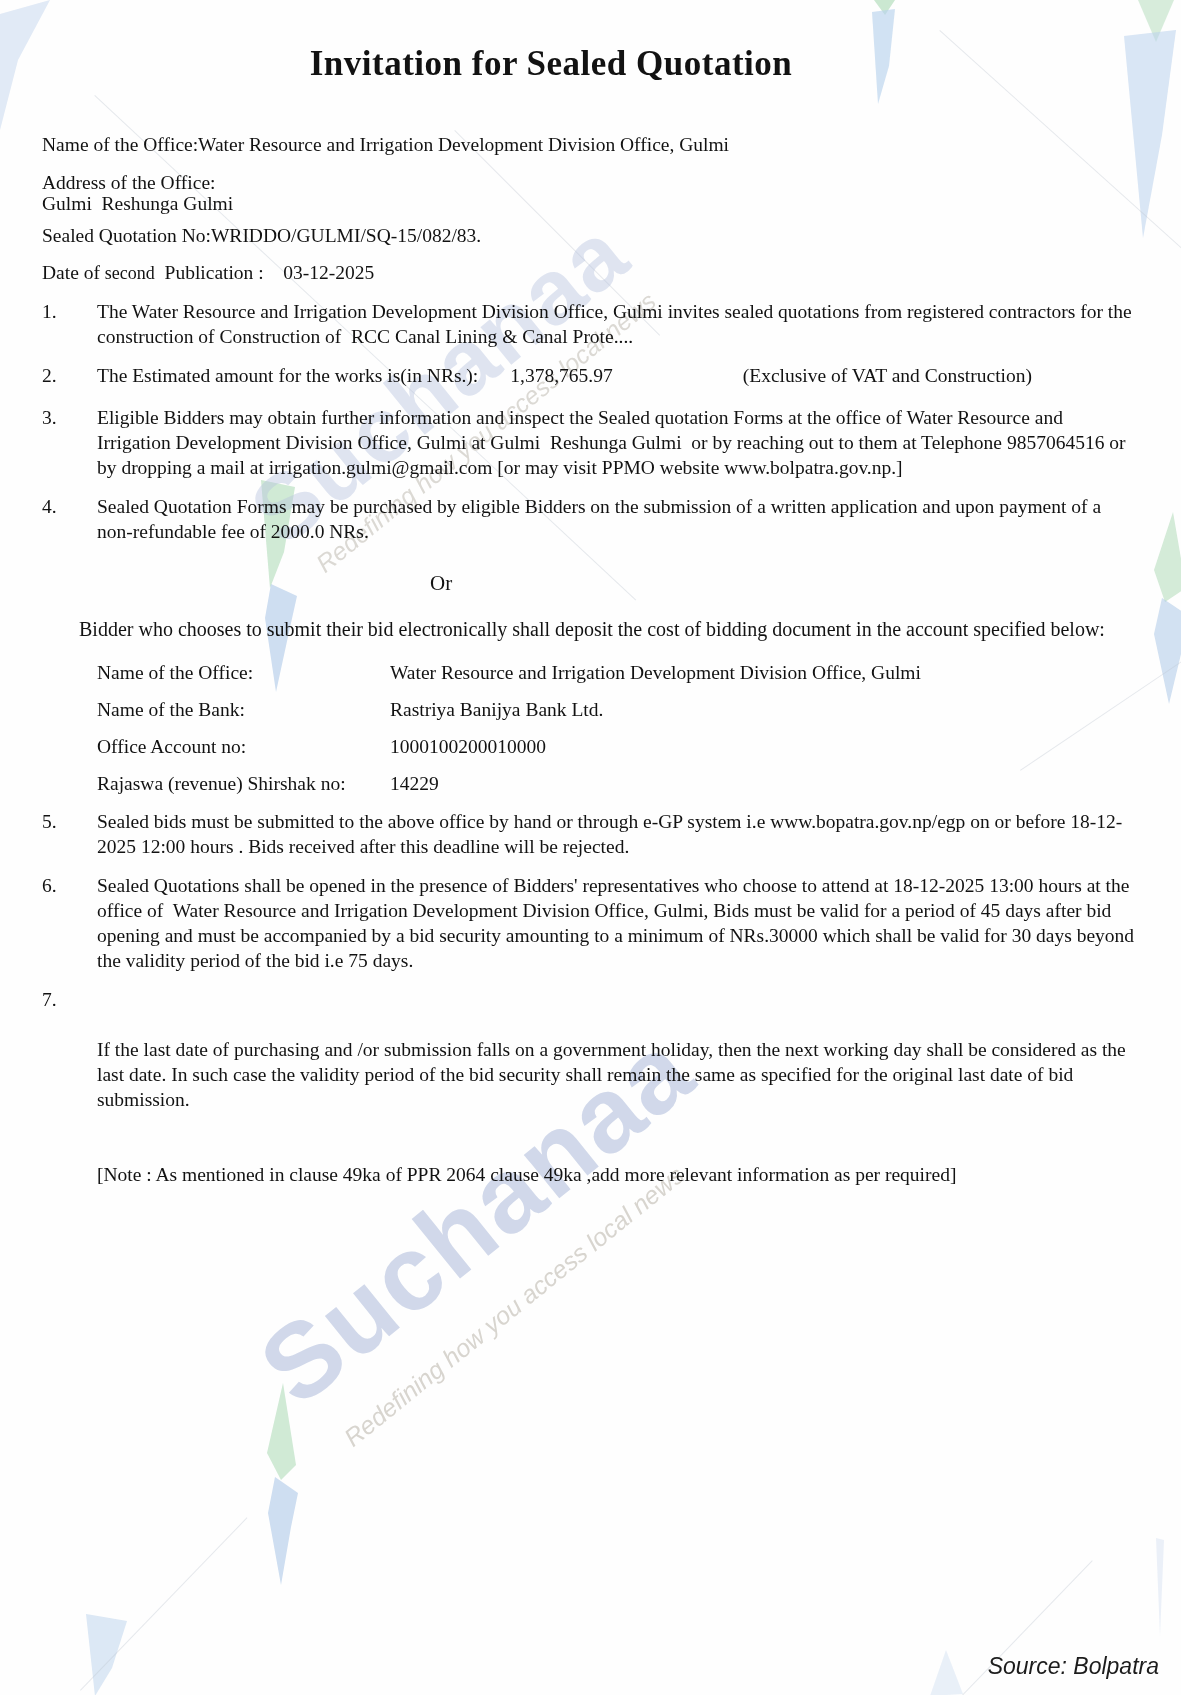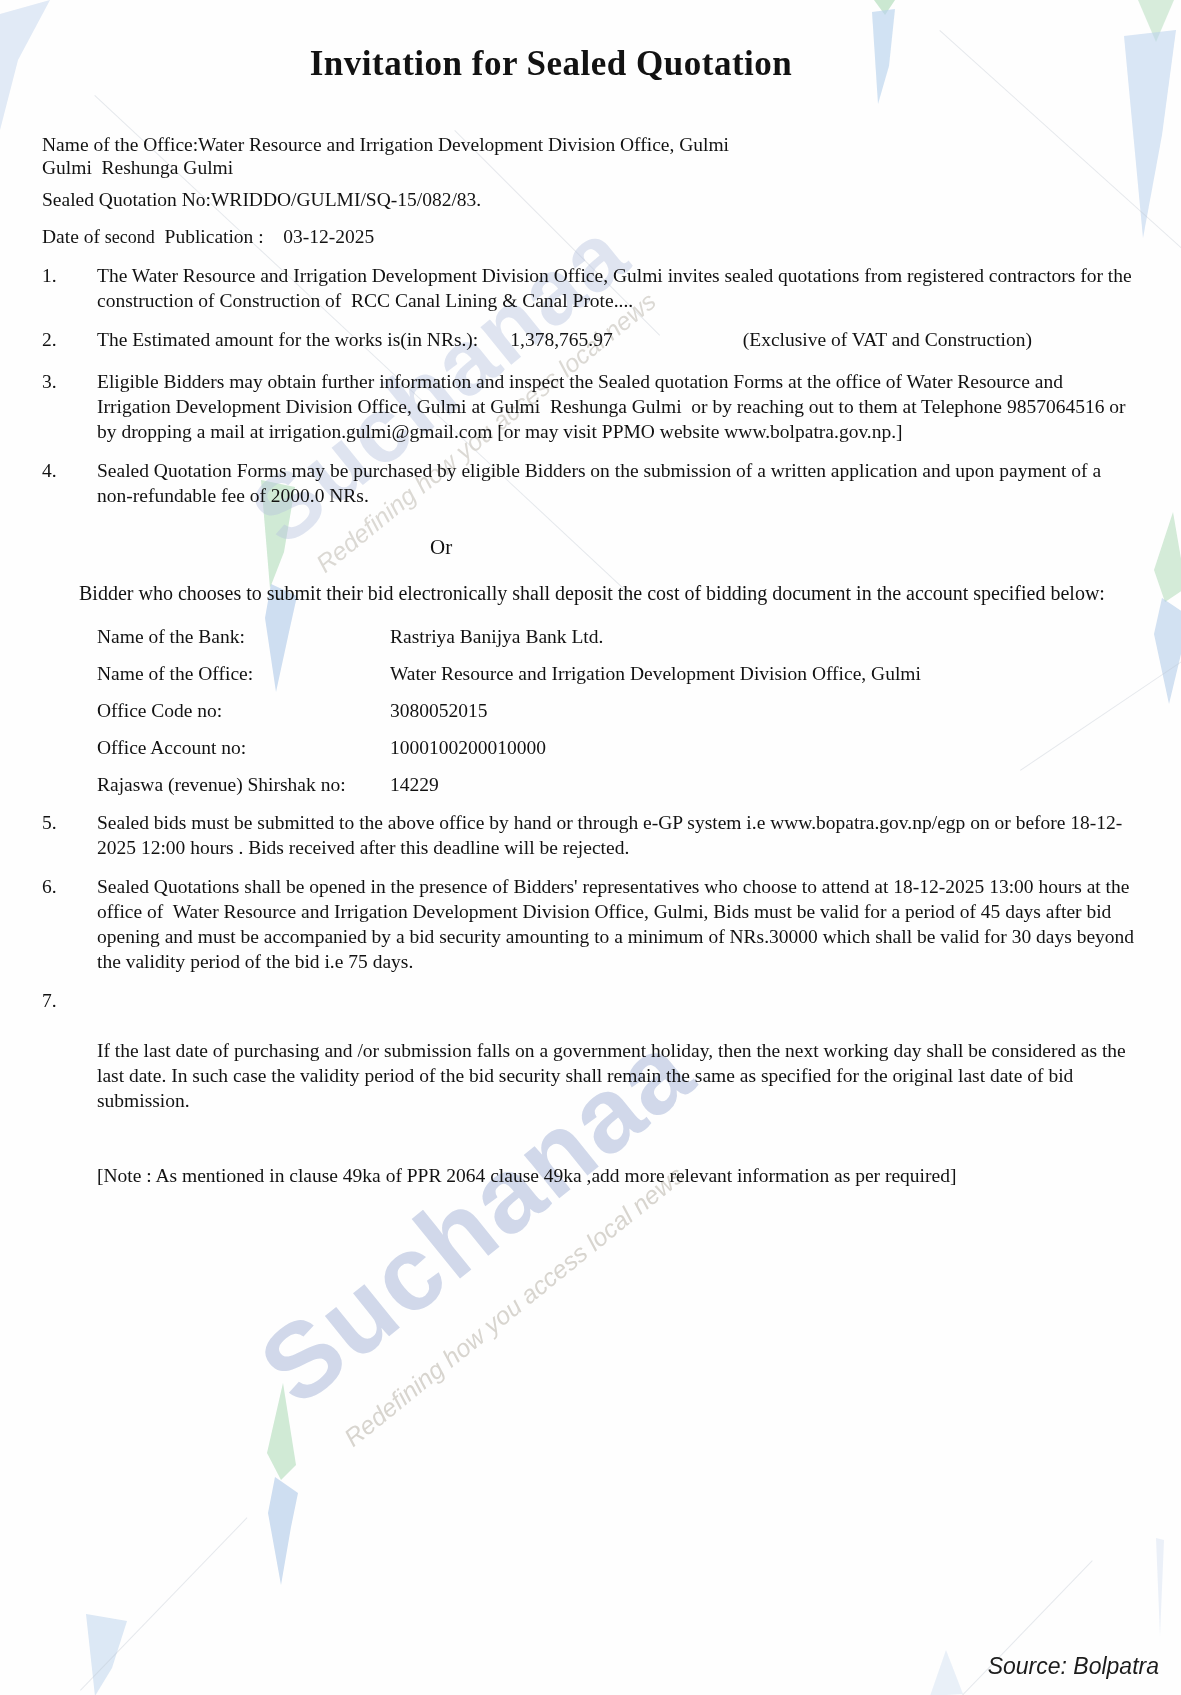--- a/index.html
+++ b/index.html
@@ -114,20 +114,21 @@
   <div class="wm-tag upper">Redefining how you access local news</div>
   <div class="wm-brand lower">Suchanaa</div>
   <div class="wm-tag lower">Redefining how you access local news</div>
 
   <div class="content">
 
     <h1 class="title">Invitation for Sealed Quotation</h1>
 
     <p class="meta office-line">Name of the Office:Water Resource and Irrigation Development Division Office, Gulmi</p>
 
+    <p class="meta addr-label">Address of the Office:</p>
     <p class="meta addr-value">Gulmi  Reshunga Gulmi</p>
 
     <p class="meta quote-line">Sealed Quotation No:WRIDDO/GULMI/SQ-15/082/83.</p>
 
     <p class="meta date-line"><span>Date of </span><span class="date-ordinal">second</span><span>  </span><span>Publication :    </span><span>03-12-2025</span></p>
 
     <div class="item">
       <span class="num">1.</span>
       <div class="itext">The Water Resource and Irrigation Development Division Office, Gulmi invites sealed quotations from registered contractors for the construction of Construction of  RCC Canal Lining &amp; Canal Prote....</div>
     </div>
@@ -150,30 +151,26 @@
       <span class="num">4.</span>
       <div class="itext">Sealed Quotation Forms may be purchased by eligible Bidders on the submission of a written application and upon payment of a non-refundable fee of 2000.0 NRs.</div>
     </div>
 
     <div class="or-sep">Or</div>
 
     <div class="sub-block">Bidder who chooses to submit their bid electronically shall deposit the cost of bidding document in the account specified below:</div>
 
     <div class="bank-table">
       <div class="bank-row">
+        <span class="blabel">Name of the Office:</span>
+        <span class="bvalue">Water Resource and Irrigation Development Division Office, Gulmi</span>
+      </div>
+      <div class="bank-row">
         <span class="blabel">Name of the Bank:</span>
         <span class="bvalue">Rastriya Banijya Bank Ltd.</span>
-      </div>
-      <div class="bank-row">
-        <span class="blabel">Name of the Office:</span>
-        <span class="bvalue">Water Resource and Irrigation Development Division Office, Gulmi</span>
-      </div>
-      <div class="bank-row">
-        <span class="blabel">Office Code no:</span>
-        <span class="bvalue">3080052015</span>
       </div>
       <div class="bank-row">
         <span class="blabel">Office Account no:</span>
         <span class="bvalue">1000100200010000</span>
       </div>
       <div class="bank-row">
         <span class="blabel">Rajaswa (revenue) Shirshak no:</span>
         <span class="bvalue">14229</span>
       </div>
     </div>

